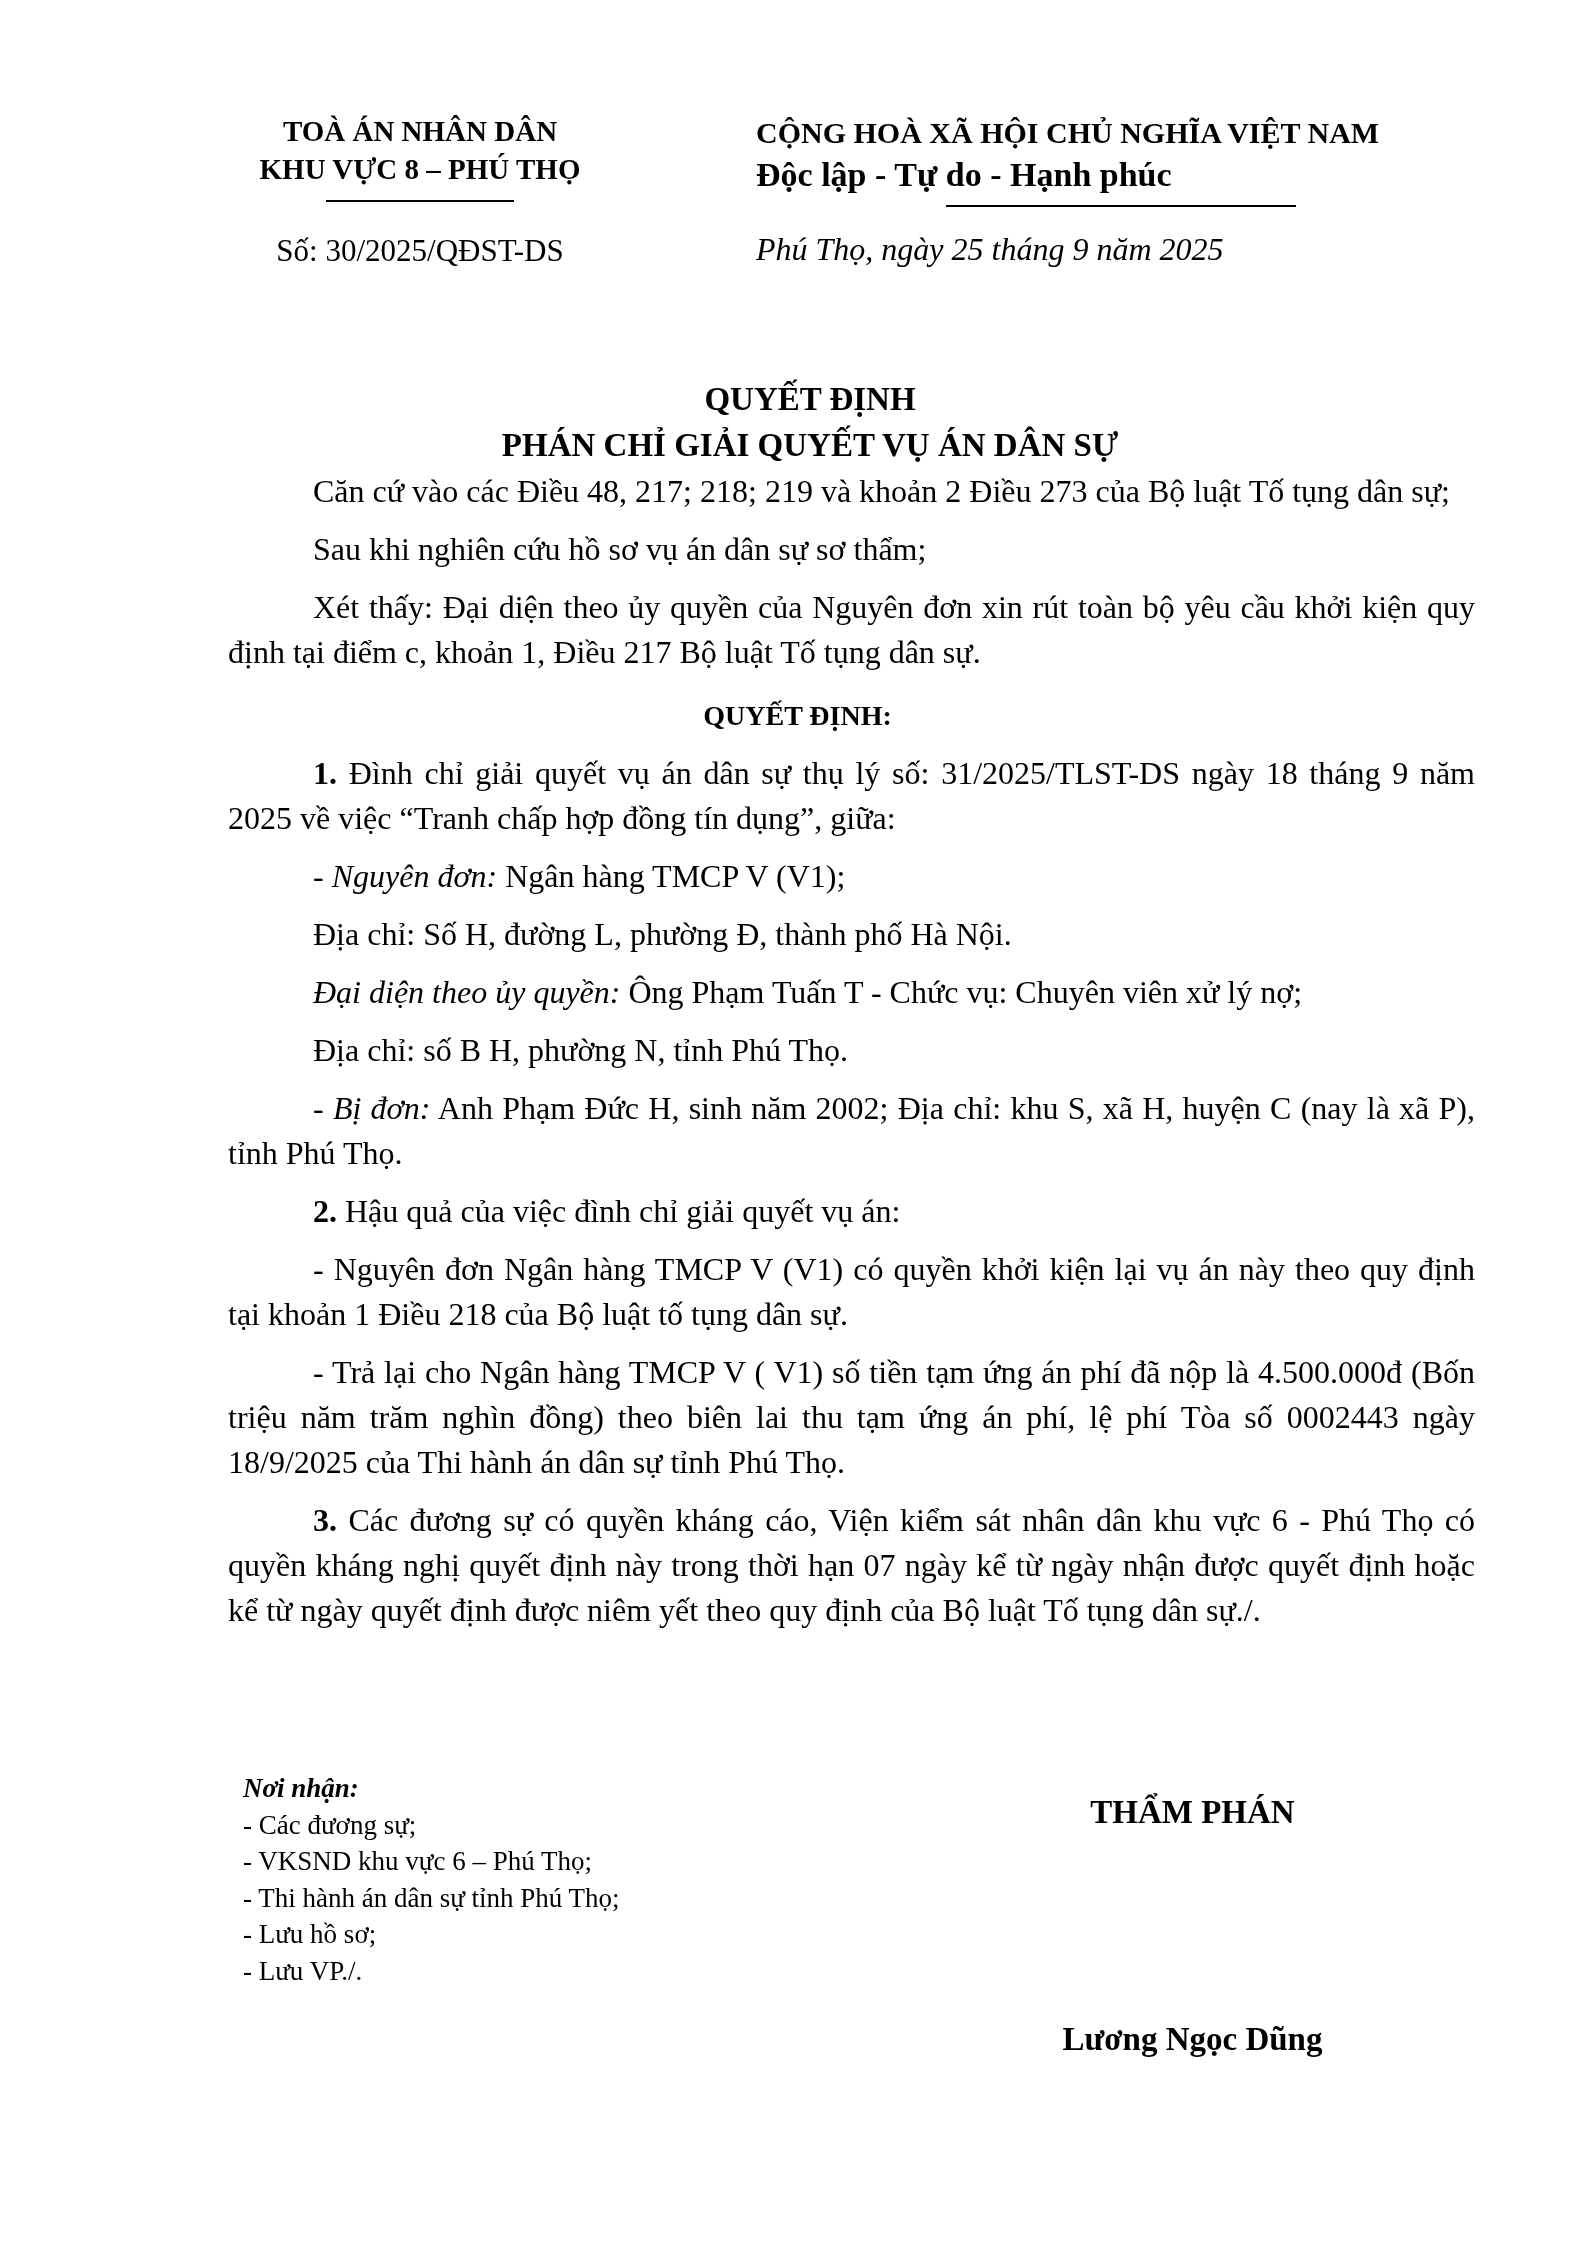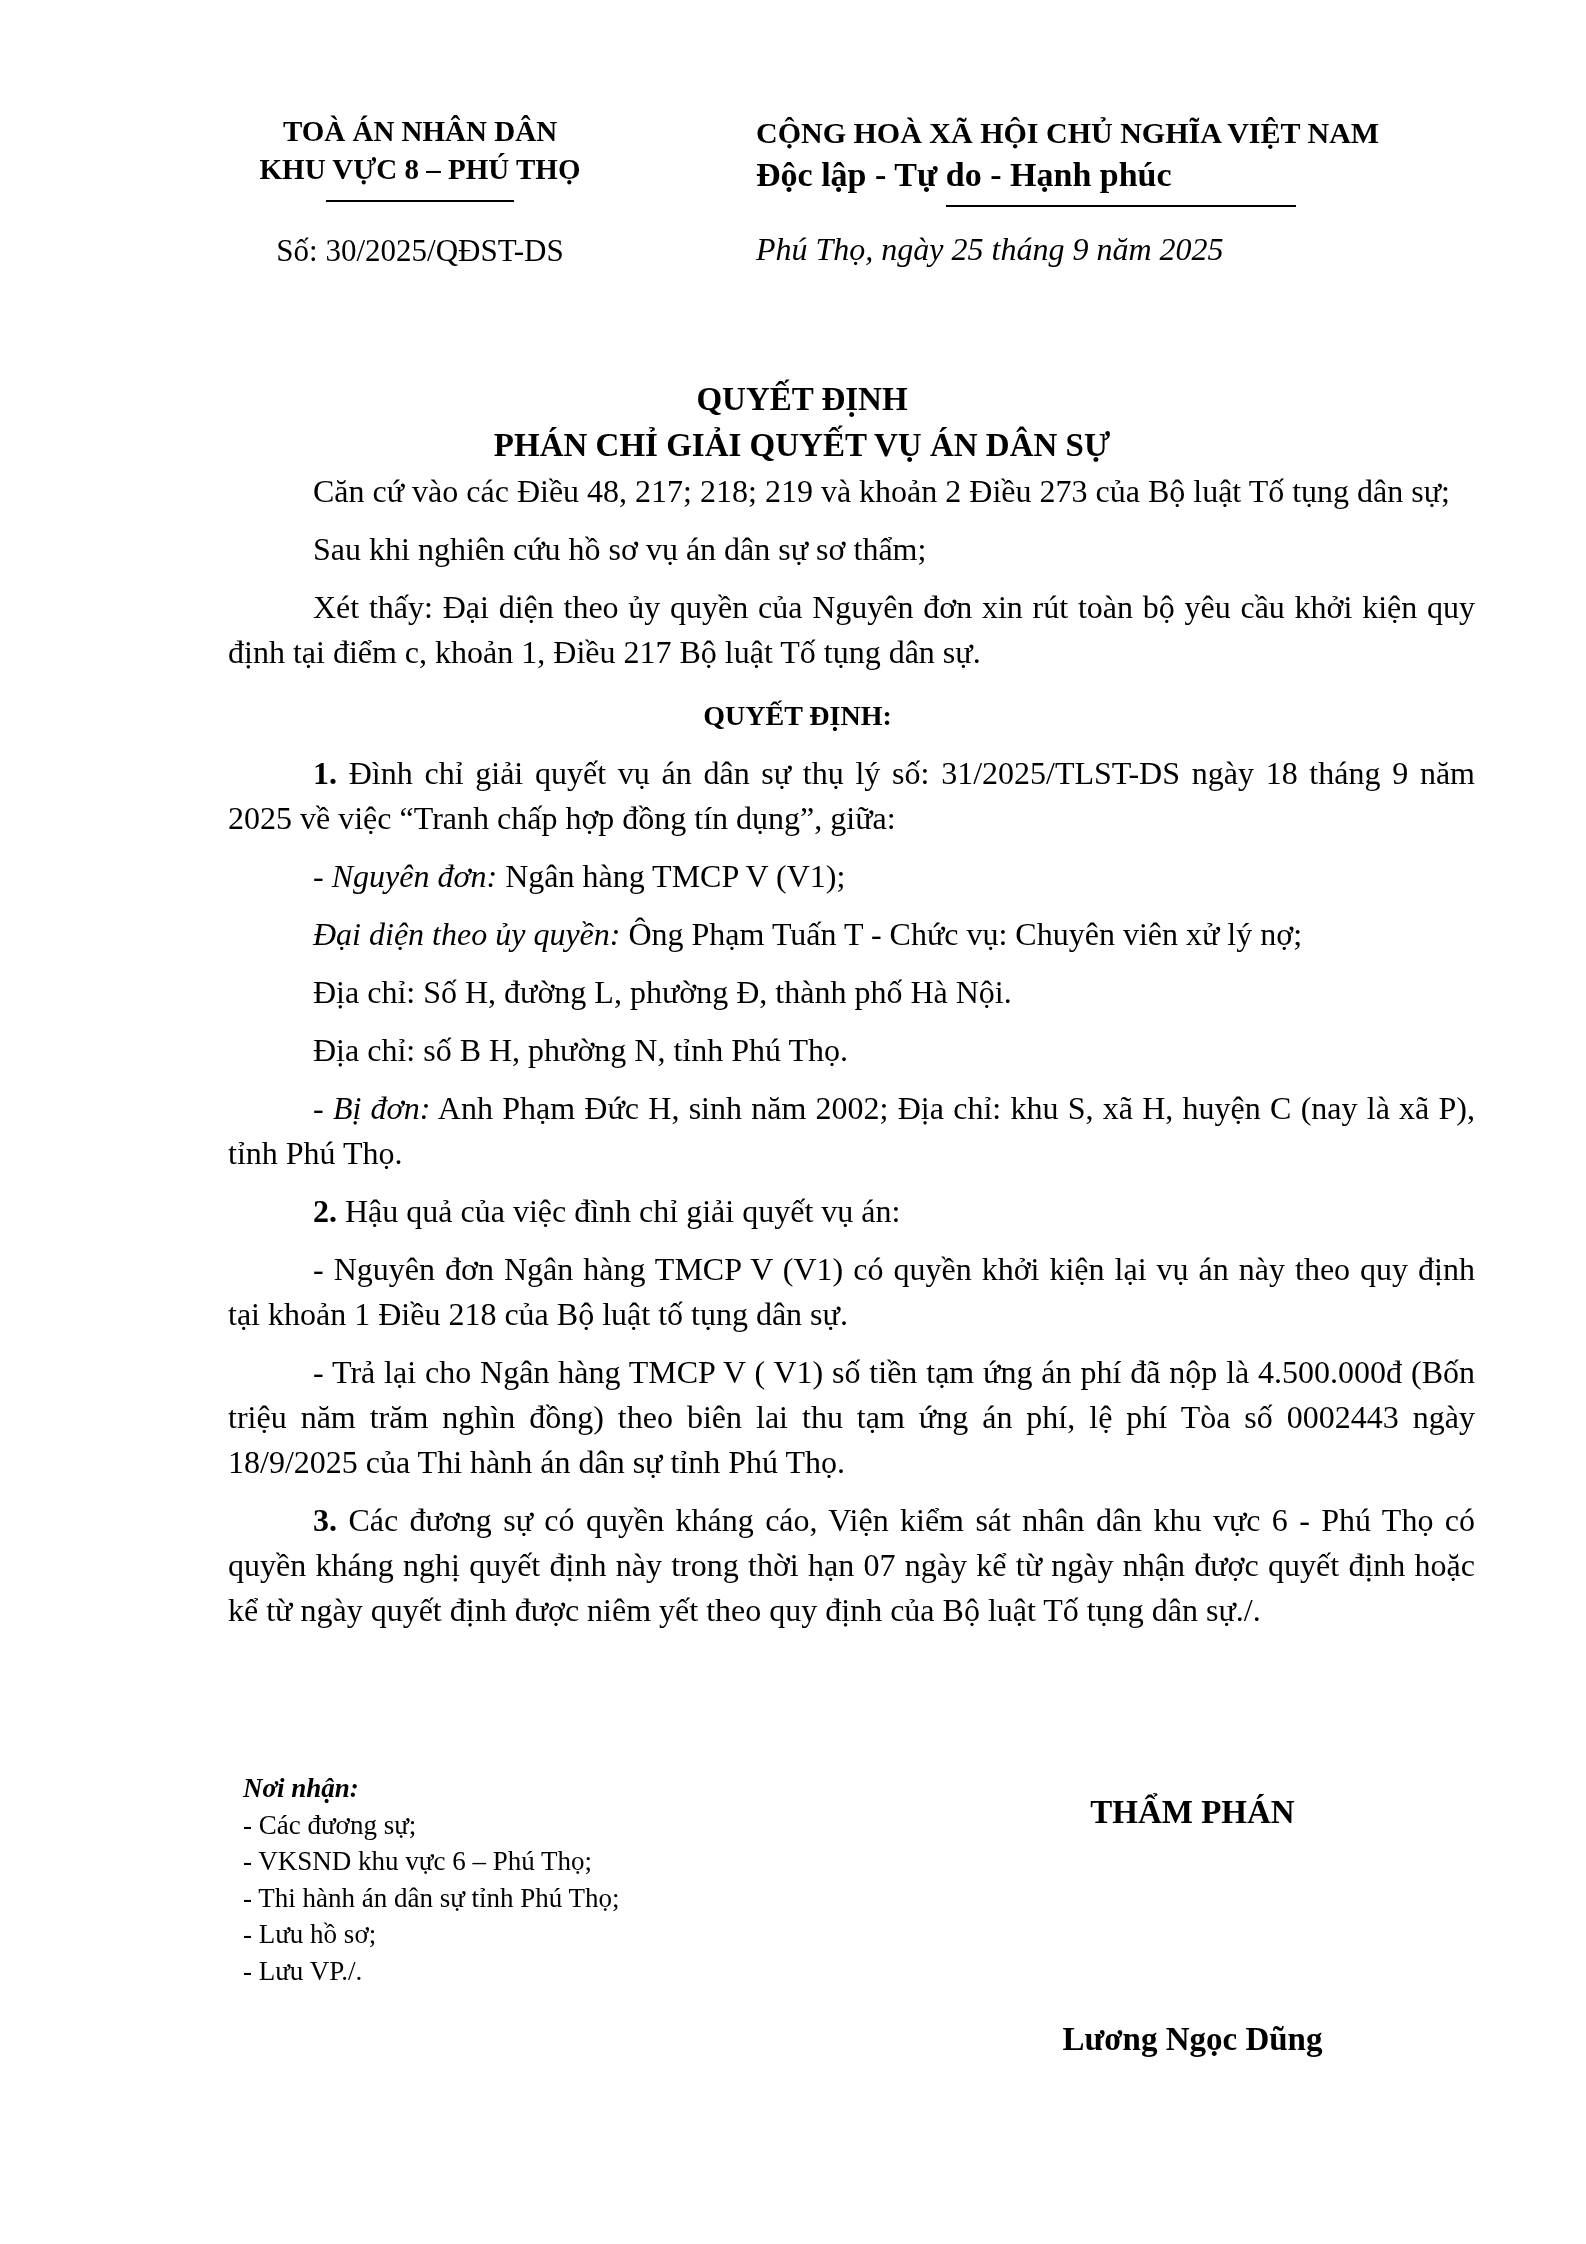--- a/index.html
+++ b/index.html
@@ -16,21 +16,21 @@
   .court-line{font-weight:bold;font-size:29px;}
   .rule-left{width:188px;border:none;border-top:2px solid #000;margin:12px auto 0 auto;}
   .doc-number{font-size:31px;margin-top:30px;}
   
   #header-right{top:106px;left:756px;width:730px;text-align:left;margin-top:7px;}
   .nat-line1{font-weight:bold;font-size:30px;line-height:40px;}
   .nat-line2{font-weight:bold;font-size:34px;line-height:44px;}
   .rule-right{width:350px;border:none;border-top:2px solid #000;margin:8px auto 0 auto;}
   .date-line{font-style:italic;font-size:32px;margin-top:24px;}
   
-  #title{top:376px;left:232px;width:1140px;text-align:center;font-weight:bold;font-size:33px;line-height:46px;}
+  #title{top:376px;left:240px;width:1140px;text-align:center;font-weight:bold;font-size:33px;line-height:46px;}
   
   #body{top:469px;left:228px;width:1247px;font-size:32px;line-height:45px;text-align:justify;}
   #body p{margin:13px 0 0 0;text-indent:85px;}
   #body p:first-child{margin-top:0;}
   .decision-heading{font-weight:bold;font-size:28px;text-align:center;text-indent:0 !important;
     padding-right:108px;margin:18px 0 8px 0 !important;}
   .b{font-weight:bold;}
   .i{font-style:italic;}
   
   #footer-left{top:1770px;left:243px;font-size:27px;line-height:36.5px;}
@@ -65,23 +65,23 @@
 <div id="body" class="abs">
   <p>Căn cứ vào các Điều 48, 217; 218; 219 và khoản 2 Điều 273 của Bộ luật Tố tụng dân sự;</p>
   <p>Sau khi nghiên cứu hồ sơ vụ án dân sự sơ thẩm;</p>
   <p>Xét thấy: Đại diện theo ủy quyền của Nguyên đơn xin rút toàn bộ yêu cầu khởi kiện quy định tại điểm c, khoản 1, Điều 217 Bộ luật Tố tụng dân sự.</p>
 
   <p class="decision-heading">QUYẾT ĐỊNH:</p>
 
   <p><span class="b">1.</span><span> Đình chỉ giải quyết vụ án dân sự thụ lý số: 31/2025/TLST-DS ngày 18 tháng 9 năm 2025 về việc “Tranh chấp hợp đồng tín dụng”, giữa:</span></p>
 
   <p><span>- </span><span class="i">Nguyên đơn:</span><span> Ngân hàng TMCP V (V1);</span></p>
+  <p>Địa chỉ: Số H, đường L, phường Đ, thành phố Hà Nội.</p>
+
   <p><span class="i">Đại diện theo ủy quyền:</span><span> Ông Phạm Tuấn T - Chức vụ: Chuyên viên xử lý nợ;</span></p>
-
-  <p>Địa chỉ: Số H, đường L, phường Đ, thành phố Hà Nội.</p>
   <p>Địa chỉ: số B H, phường N, tỉnh Phú Thọ.</p>
 
   <p><span>- </span><span class="i">Bị đơn:</span><span> Anh Phạm Đức H, sinh năm 2002; Địa chỉ: khu S, xã H, huyện C (nay là xã P), tỉnh Phú Thọ.</span></p>
 
   <p><span class="b">2.</span><span> Hậu quả của việc đình chỉ giải quyết vụ án:</span></p>
   <p>- Nguyên đơn Ngân hàng TMCP V (V1) có quyền khởi kiện lại vụ án này theo quy định tại khoản 1 Điều 218 của Bộ luật tố tụng dân sự.</p>
   <p>- Trả lại cho Ngân hàng TMCP V ( V1) số tiền tạm ứng án phí đã nộp là 4.500.000đ (Bốn triệu năm trăm nghìn đồng) theo biên lai thu tạm ứng án phí, lệ phí Tòa số 0002443 ngày 18/9/2025 của Thi hành án dân sự tỉnh Phú Thọ.</p>
 
   <p><span class="b">3.</span><span> Các đương sự có quyền kháng cáo, Viện kiểm sát nhân dân khu vực 6 - Phú Thọ có quyền kháng nghị quyết định này trong thời hạn 07 ngày kể từ ngày nhận được quyết định hoặc kể từ ngày quyết định được niêm yết theo quy định của Bộ luật Tố tụng dân sự./.</span></p>
 </div>

